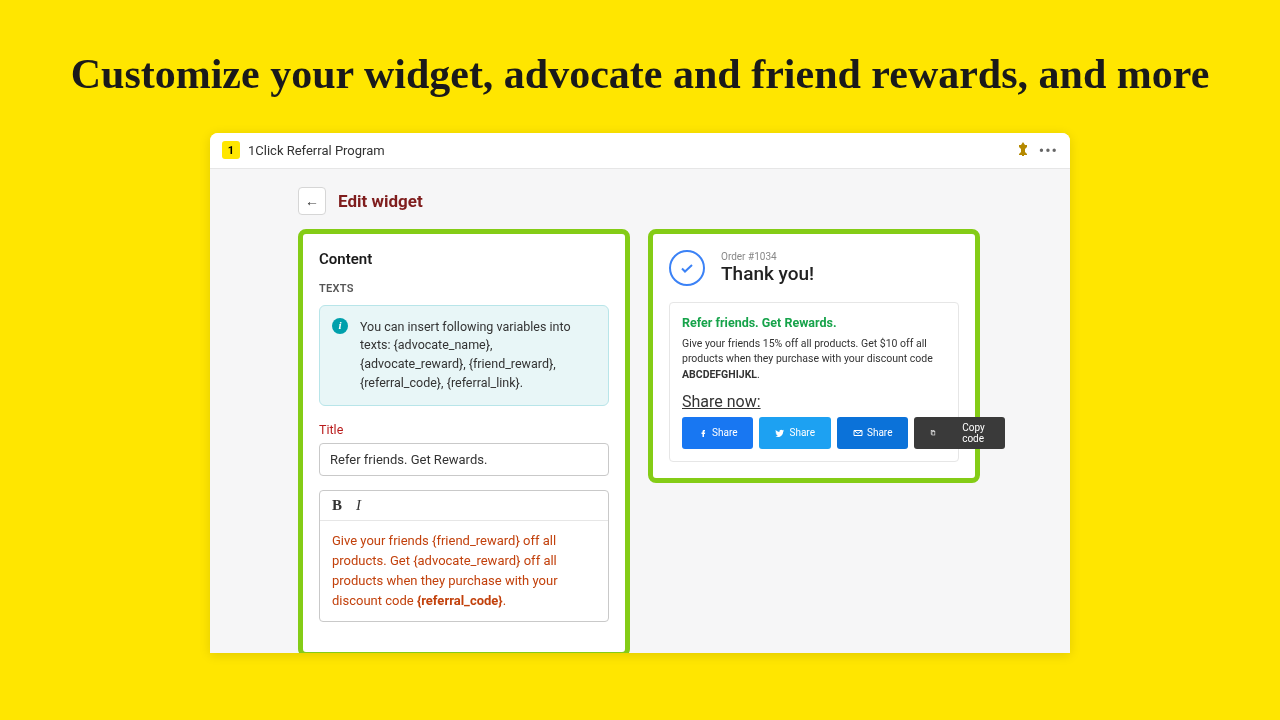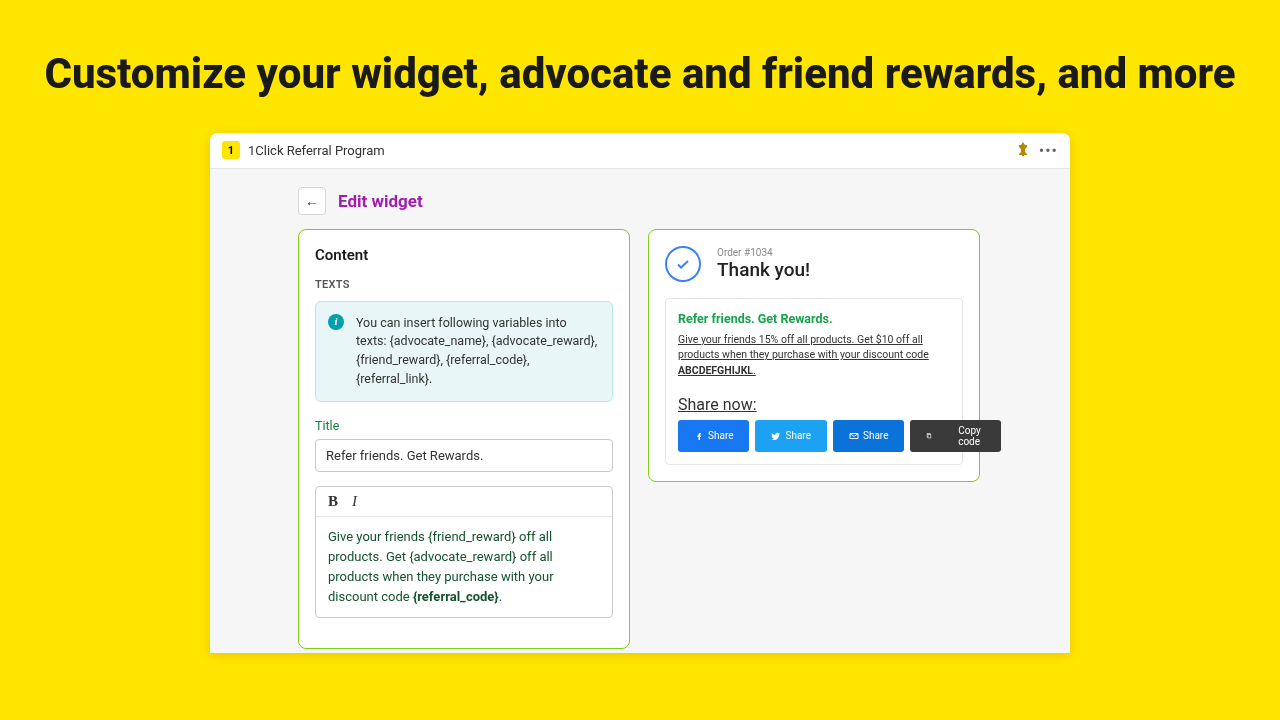--- a/index.html
+++ b/index.html
@@ -1,51 +1,51 @@
 <!DOCTYPE html>
 <html><head>
 <meta charset="utf-8">
 <style>
 * { box-sizing: border-box; margin: 0; padding: 0; }
 body { background: #ffe600; font-family: -apple-system, BlinkMacSystemFont, "Segoe UI", Roboto, Helvetica, Arial, sans-serif; width: 1280px; height: 720px; overflow: hidden; }
-.hero { text-align: center; padding: 46px 20px 30px; }
+.hero { text-align: center; padding: 46px 20px 30px; font-family: Liberation Serif, serif; }
 .hero h1 { font-size: 42px; font-weight: 800; color: #1a1a1a; line-height: 1.35; }
 .app-window { width: 860px; margin: 0 auto; background: #f6f6f7; border-radius: 8px 8px 0 0; box-shadow: 0 2px 12px rgba(0,0,0,0.12); overflow: hidden; height: 520px; }
 .app-header { display: flex; align-items: center; padding: 8px 12px; background: #fff; border-bottom: 1px solid #e6e6e6; font-size: 13px; color: #333; }
 .app-icon-sq { width: 18px; height: 18px; background: #ffe600; border-radius: 3px; display: flex; align-items: center; justify-content: center; font-size: 11px; font-weight: 700; color: #000; margin-right: 8px; }
 .app-header .spacer { flex: 1; }
 .pin { color: #a07c00; font-size: 14px; margin-right: 10px; }
 .more { color: #666; font-size: 16px; letter-spacing: 1px; cursor: pointer; }
 .page-head { display: flex; align-items: center; padding: 18px 88px 14px; gap: 12px; }
 .back-btn { width: 28px; height: 28px; background: #fff; border: 1px solid #d6d6d6; border-radius: 4px; display: flex; align-items: center; justify-content: center; cursor: pointer; font-size: 14px; color: #333; }
-.page-title { font-size: 17px; font-weight: 700; color: #a21caf; }
+.page-title { font-size: 17px; font-weight: 700; color: #7f1d1d; }
 .cols { display: flex; gap: 18px; padding: 0 88px; }
-.card { background: #fff; border-radius: 8px; padding: 16px; border: 1px solid #84cc16; }
+.card { background: #fff; border-radius: 8px; padding: 16px; border: 5px solid #84cc16; }
 .leftcol { width: 332px; }
 .rightcol { width: 332px; }
 .card h3 { font-size: 15px; font-weight: 600; color: #1a1a1a; margin-bottom: 14px; }
 .texts-label { font-size: 11px; font-weight: 600; color: #555; letter-spacing: .3px; margin-bottom: 10px; }
 .info-box { background: #e8f6f7; border: 1px solid #b8e5e9; border-radius: 6px; padding: 12px 12px 12px 40px; position: relative; font-size: 12.5px; color: #333; line-height: 1.5; margin-bottom: 16px; }
 .info-box .info-icon { position: absolute; left: 12px; top: 12px; width: 16px; height: 16px; background: #00a0ac; border-radius: 50%; display: flex; align-items: center; justify-content: center; color: #fff; font-size: 11px; font-weight: 700; font-style: italic; font-family: Georgia, serif; }
-.field-label { font-size: 12.5px; color: #15803d; margin-bottom: 6px; }
+.field-label { font-size: 12.5px; color: #b91c1c; margin-bottom: 6px; }
 .text-input { width: 100%; border: 1px solid #c9c9c9; border-radius: 4px; padding: 8px 10px; font-size: 13px; color: #333; font-family: inherit; margin-bottom: 14px; }
 .rte { border: 1px solid #c9c9c9; border-radius: 4px; margin-bottom: 14px; }
 .rte-toolbar { display: flex; gap: 14px; padding: 6px 12px; border-bottom: 1px solid #e6e6e6; }
 .rte-toolbar span { font-size: 15px; color: #333; cursor: pointer; font-family: Georgia, serif; }
 .rte-toolbar .bold { font-weight: 700; }
 .rte-toolbar .italic { font-style: italic; }
-.rte-body { padding: 10px 12px; font-size: 13px; line-height: 1.55; color: #14532d; }
+.rte-body { padding: 10px 12px; font-size: 13px; line-height: 1.55; color: #c2410c; }
 .rte-body b { font-weight: 700; }
 .preview-order { display: flex; align-items: center; gap: 16px; margin-bottom: 16px; }
 .check-circle { width: 36px; height: 36px; border: 2px solid #3b82f6; border-radius: 50%; display: flex; align-items: center; justify-content: center; color: #3b82f6; font-size: 16px; }
 .order-num { font-size: 10px; color: #888; }
 .thank { font-size: 19px; font-weight: 500; color: #222; }
 .preview-widget { border: 1px solid #e6e6e6; border-radius: 4px; padding: 12px; }
 .pw-title { color: #16a34a; font-weight: 700; font-size: 12.5px; margin-bottom: 6px; }
-.pw-desc { font-size: 10.5px; color: #333; line-height: 1.5; margin-bottom: 16px; text-decoration: underline; }
+.pw-desc { font-size: 10.5px; color: #333; line-height: 1.5; margin-bottom: 9px; }
 .pw-desc b { font-weight: 700; }
 .pw-share-label { font-size: 16px; color: #333; margin-bottom: 6px; text-decoration: underline; }
 .share-row { display: flex; gap: 6px; }
 .share-btn { font-size: 10px; color: #fff; padding: 5px 16px; border-radius: 3px; display: flex; align-items: center; gap: 4px; cursor: pointer; }
 .share-btn.fb { background: #1877f2; }
 .share-btn.tw { background: #1da1f2; }
 .share-btn.em { background: #0b72d9; }
 .share-btn.copy { background: #3a3a3a; gap: 26px; }
 .share-btn svg { width: 10px; height: 10px; fill: #fff; }
 </style>

